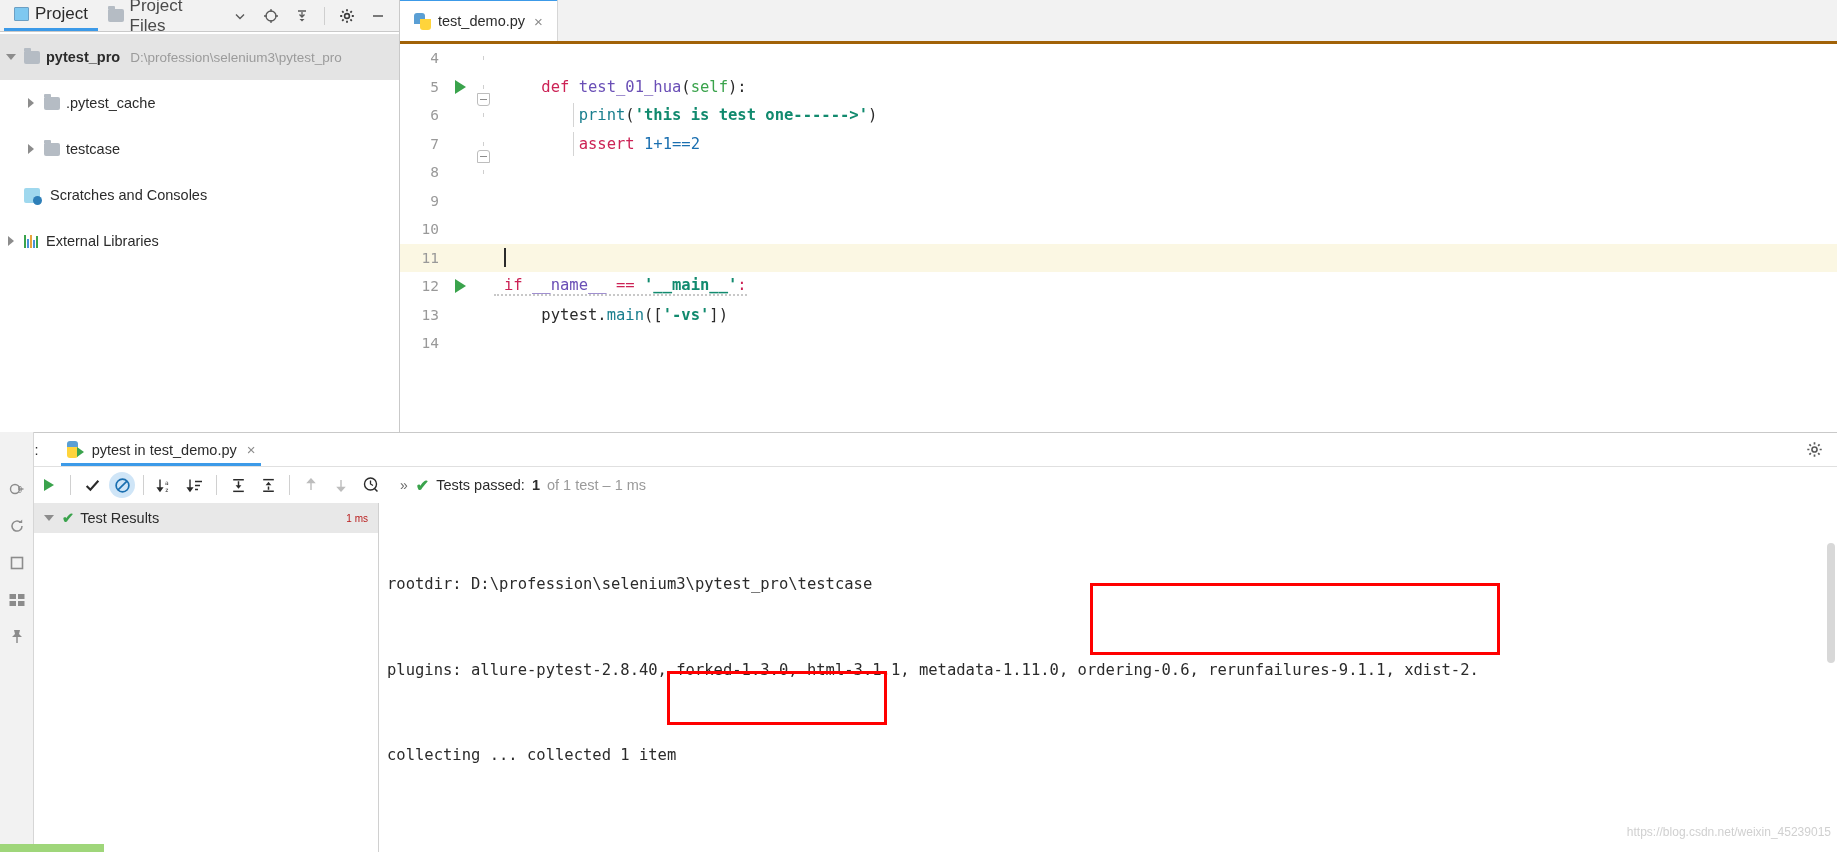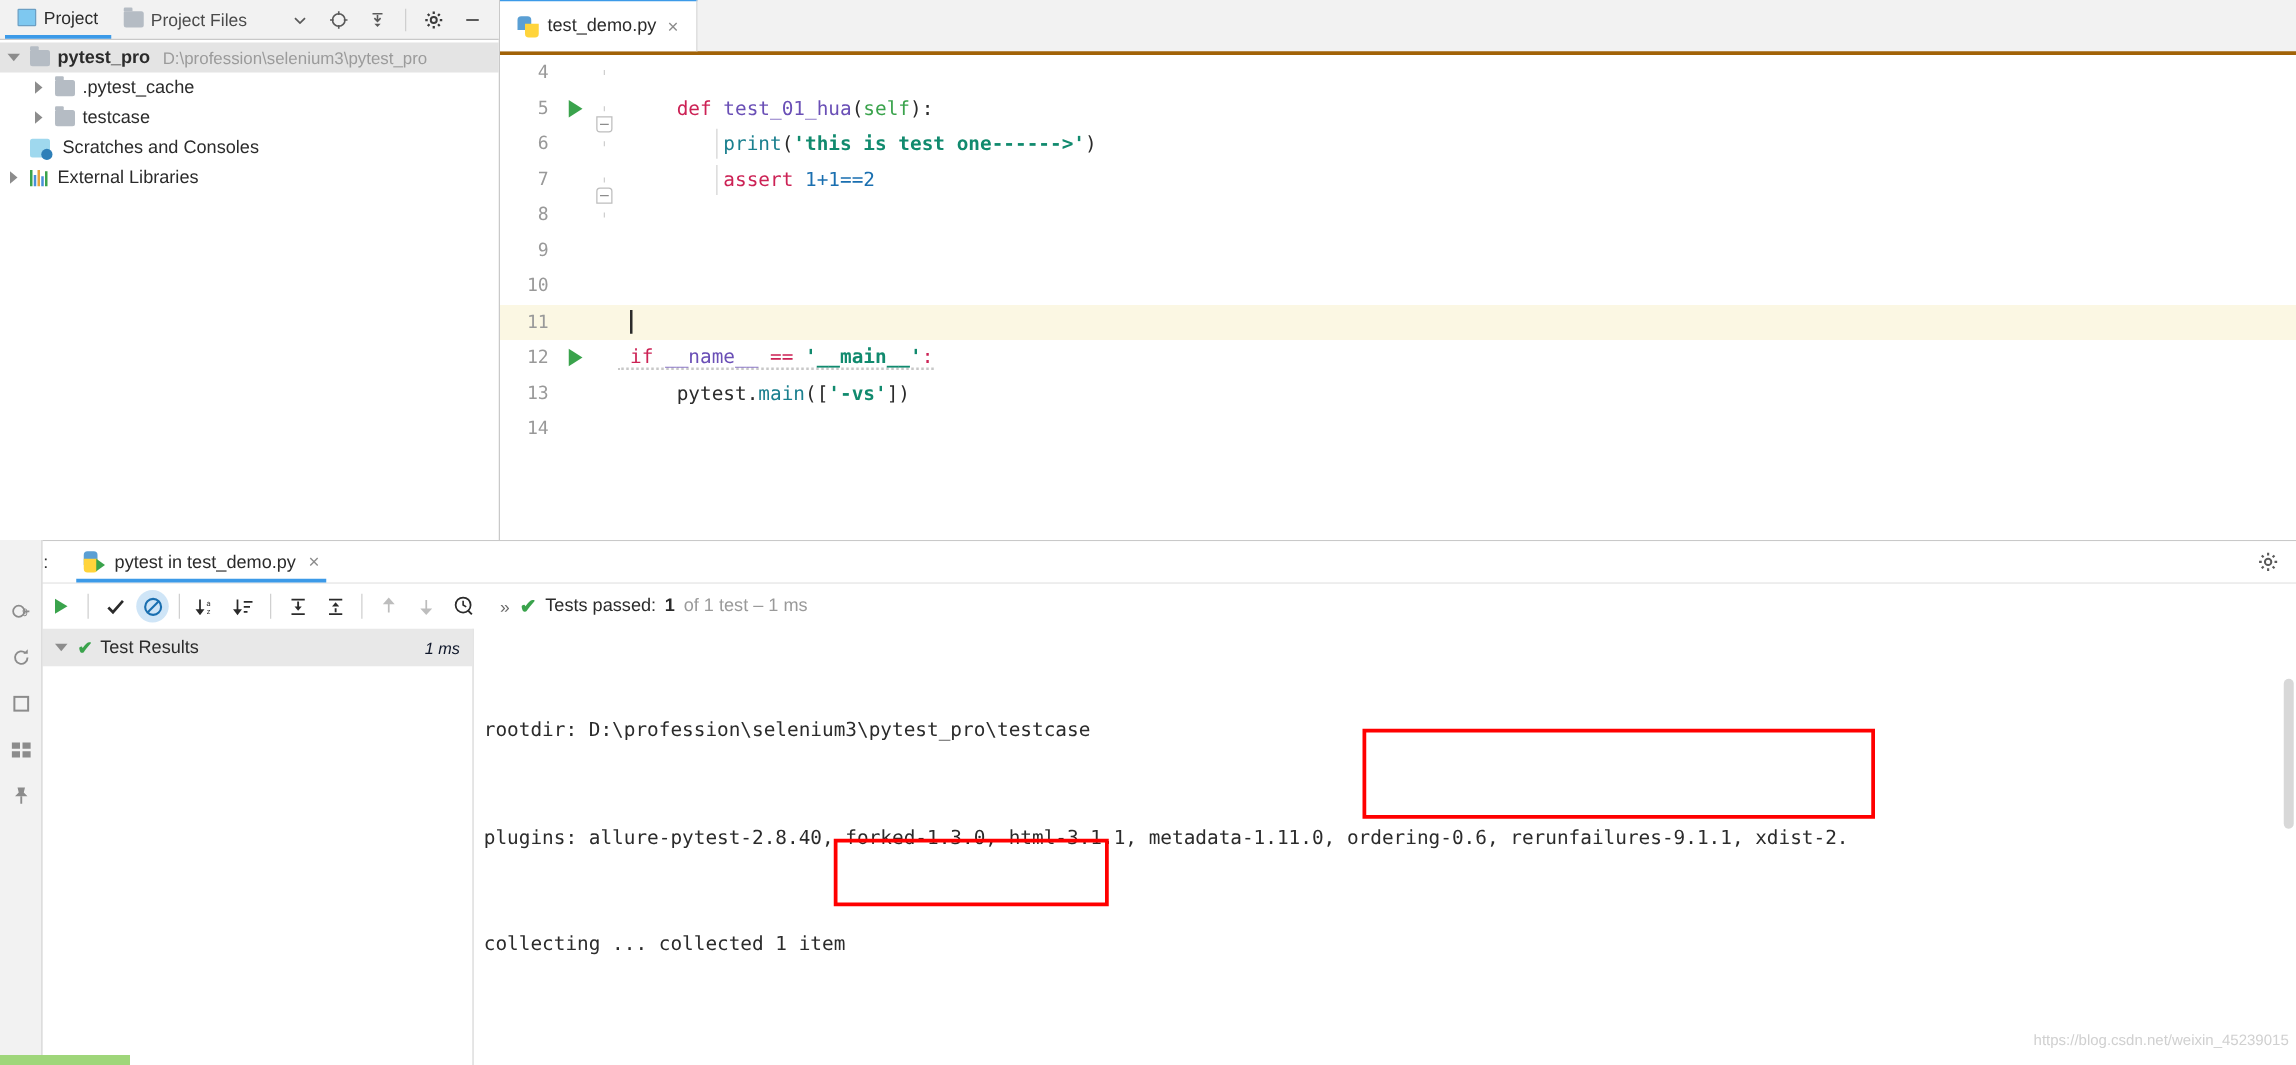--- a/index.html
+++ b/index.html
@@ -16,42 +16,42 @@
   .project-panel {
     position: absolute; left: 0; top: 0; width: 400px; height: 432px;
     background: #ffffff; border-right: 1px solid #c9c9c9;
   }
   .pp-header {
     height: 32px; background: #f2f2f2; border-bottom: 1px solid #c9c9c9;
     display: flex; align-items: center; padding: 0 4px; position: relative;
   }
   .pp-tab {
     display: flex; align-items: center; gap: 6px; height: 31px;
-    padding: 0 10px; font-size: 14px; color: #2b2b2b; cursor: default;
+    padding: 0 10px; font-size: 17px; color: #2b2b2b; cursor: default;
   }
   .pp-tab.active { border-bottom: 3px solid #3c9ae8; }
   .pp-tab.inactive { color: #4a4a4a; }
   .ic-proj {
     width: 15px; height: 14px; background:#7ec8f0; border:1.5px solid #6b9fc4; border-radius:1px;
     display:inline-block;
   }
   .ic-folder {
     width: 16px; height: 13px; display:inline-block; position: relative;
     background:#b5bcc4; border-radius: 1px 2px 2px 2px;
   }
   .ic-folder:before {
     content:""; position:absolute; left:0; top:-3px; width:7px; height:3px;
     background:#b5bcc4; border-radius:1px 1px 0 0;
   }
   .pp-header-icons { margin-left: auto; display:flex; align-items:center; gap: 13px; padding-right: 8px; }
   .hicon { width: 18px; height: 18px; display:flex; align-items:center; justify-content:center; color:#5a5a5a; cursor:default;}
   .hsep { width:1px; height:18px; background:#cfcfcf; }
 
   .tree { padding-top: 2px; font-size: 14.5px; color:#2b2b2b; }
-  .trow { display:flex; align-items:center; height: 24px; padding-left: 6px; gap:6px; cursor:default; }
+  .trow { display:flex; align-items:center; height: 46px; padding-left: 6px; gap:6px; cursor:default; }
   .trow.selected { background:#e4e4e4; }
   .arrow { width:12px; height:12px; display:inline-block; position:relative; flex:none;}
   .arrow.right:before {
     content:""; position:absolute; left:2px; top:1px;
     border-left: 6px solid #8c8c8c; border-top:5px solid transparent; border-bottom:5px solid transparent;
   }
   .arrow.down:before {
     content:""; position:absolute; left:0px; top:3px;
     border-top: 6px solid #8c8c8c; border-left:5px solid transparent; border-right:5px solid transparent;
   }
@@ -131,21 +131,21 @@
   .tb svg, .tb span { position:relative; }
   .tbsep { width:1px; height:20px; background:#d0d0d0; margin:0 6px; }
   .chev { color:#6a6a6a; font-size:14px; margin:0 8px 0 14px; }
   .passed-txt { font-size:14.5px; color:#2b2b2b; display:flex; align-items:center; gap:7px;}
   .passed-txt .g { color:#3aa34c; font-weight:bold; font-size:16px;}
   .muted { color:#9a9a9a; }
 
   .run-body { position:absolute; left:34px; right:0; top:70px; bottom:0; display:flex; }
   .results-tree { width:345px; border-right:1px solid #d0d0d0; background:#fff; }
   .rt-row { display:flex; align-items:center; height:30px; background:#e8e8e8; padding-left:10px; gap:6px; font-size:14.5px; color:#2b2b2b;}
-  .rt-time { margin-left:auto; padding-right:10px; color:#0f172a; font-size:13px;font-style:italic;}
+  .rt-time { margin-left:auto; padding-right:10px; color:#b91c1c; font-size:10px;}
   .check-g { color:#3aa34c; font-weight:bold; }
 
   .console { position:relative; flex:1; overflow:hidden; background:#fff;
              font-family:"DejaVu Sans Mono", monospace; font-size:15.5px; color:#2b2b2b;
              padding: 10px 16px 0 8px; line-height:28.5px; white-space:pre; }
   .cl { height:28.5px; }
   .redbox { position:absolute; border:3px solid #ff0000; background:transparent; }
   .watermark { position:absolute; right:6px; bottom:6px; font-family:"Liberation Sans",sans-serif;
                font-size:12px; color:#d0d0d0; }
   .scroll-v { position:absolute; right:2px; top:40px; width:8px; height:120px; background:#d8d8d8; border-radius:4px;}

